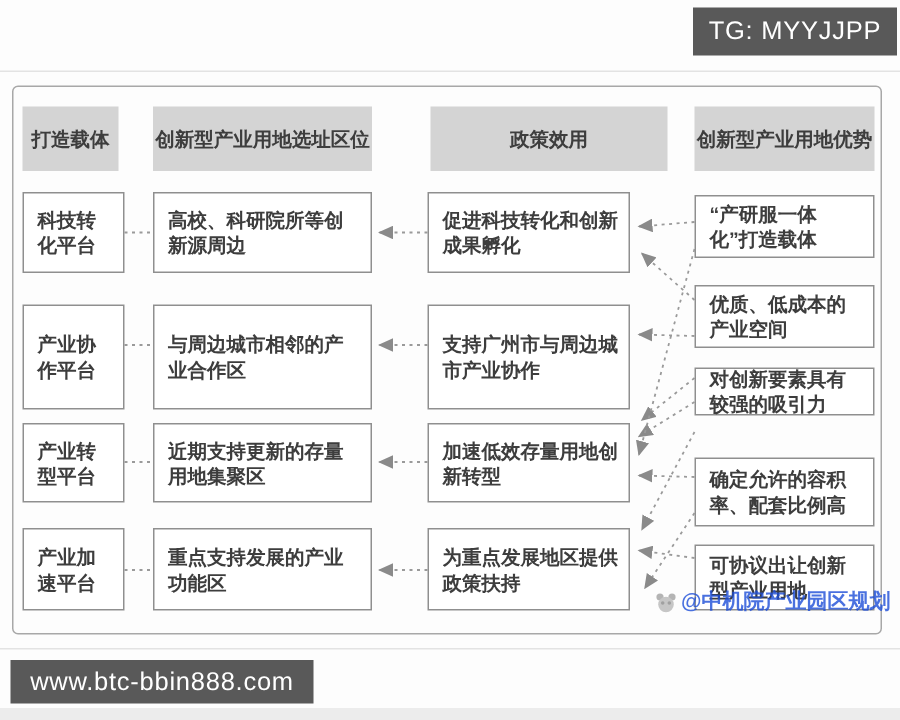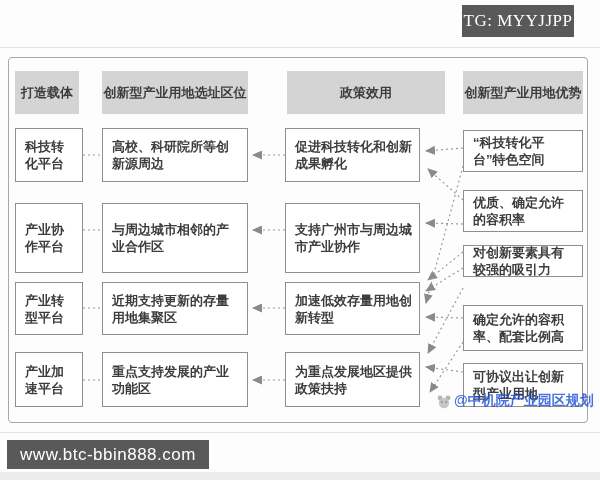--- a/index.html
+++ b/index.html
@@ -9,21 +9,21 @@
   .page { position: absolute; left: 0; top: 0; width: 600px; height: 480px; background: #fdfdfd; }
   .top-strip    { position: absolute; left: 0; top: 47px;  width: 600px; height: 1px; background: #e3e3e3; }
   .bottom-strip { position: absolute; left: 0; top: 432px; width: 600px; height: 1px; background: #e3e3e3; }
   .footer-zone  { position: absolute; left: 0; top: 472px; width: 600px; height: 8px; background: #ececec; }
 
   .badge {
     position: absolute; background: #595959; color: #ffffff;
     display: flex; align-items: center; justify-content: center;
     font-size: 17px; letter-spacing: 0.5px;
   }
-  .tg-badge  { left: 462px; top: 5px;   width: 112px; height: 32px; font-family: Liberation Serif, serif; }
+  .tg-badge  { left: 462px; top: 5px;   width: 136px; height: 32px; }
   .url-badge { left: 7px;   top: 440px; width: 202px; height: 29px; }
 
   .frame {
     position: absolute; left: 8px; top: 57px; width: 580px; height: 366px;
     background: #fdfdfd; border: 1px solid #a8a8a8; border-radius: 4px;
   }
 
   .hdr {
     position: absolute; background: #d4d4d4; color: #3d3d3d;
     display: flex; align-items: center; justify-content: center;
@@ -91,22 +91,22 @@
   <div class="box c2 r1">高校、科研院所等创新源周边</div>
   <div class="box c2 r2">与周边城市相邻的产业合作区</div>
   <div class="box c2 r3">近期支持更新的存量用地集聚区</div>
   <div class="box c2 r4">重点支持发展的产业功能区</div>
 
   <div class="box c3 r1">促进科技转化和创新成果孵化</div>
   <div class="box c3 r2">支持广州市与周边城市产业协作</div>
   <div class="box c3 r3">加速低效存量用地创新转型</div>
   <div class="box c3 r4">为重点发展地区提供政策扶持</div>
 
-  <div class="box c4 a1">“科技转化平台”特色空间</div>
-  <div class="box c4 a2">优质、确定允许的容积率</div>
+  <div class="box c4 a1">“产研服一体化”打造载体</div>
+  <div class="box c4 a2">优质、低成本的产业空间</div>
   <div class="box c4 a3">对创新要素具有较强的吸引力</div>
   <div class="box c4 a4">确定允许的容积率、配套比例高</div>
   <div class="box c4 a5">可协议出让创新型产业用地</div>
 
   <svg class="links-layer" id="links-svg" viewBox="0 0 600 480">
     <defs>
       <marker id="arrow-head" markerUnits="userSpaceOnUse" markerWidth="10" markerHeight="9" refX="9" refY="4.5" orient="auto">
         <path d="M10,0 L0,4.5 L10,9 z" fill="#8a8a8a" transform="rotate(180 5 4.5)"></path>
       </marker>
     </defs>

